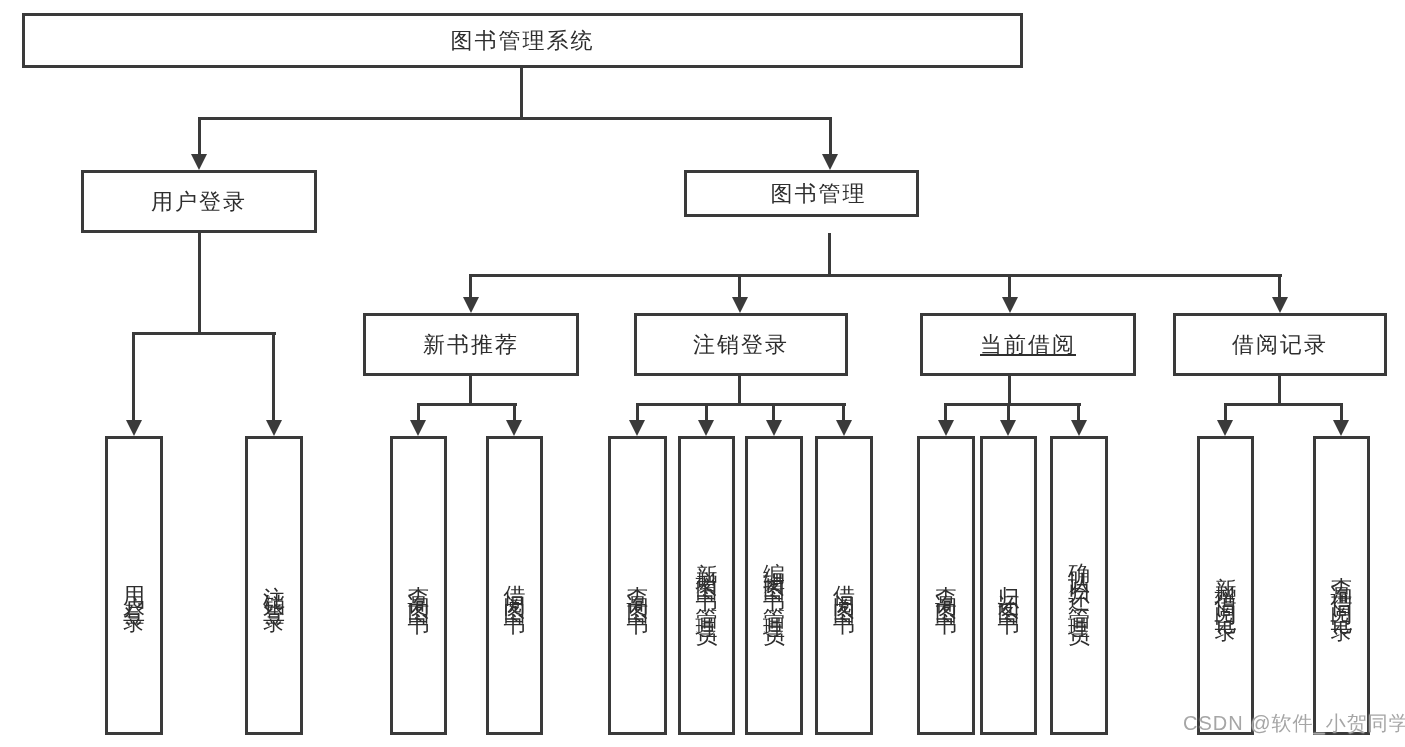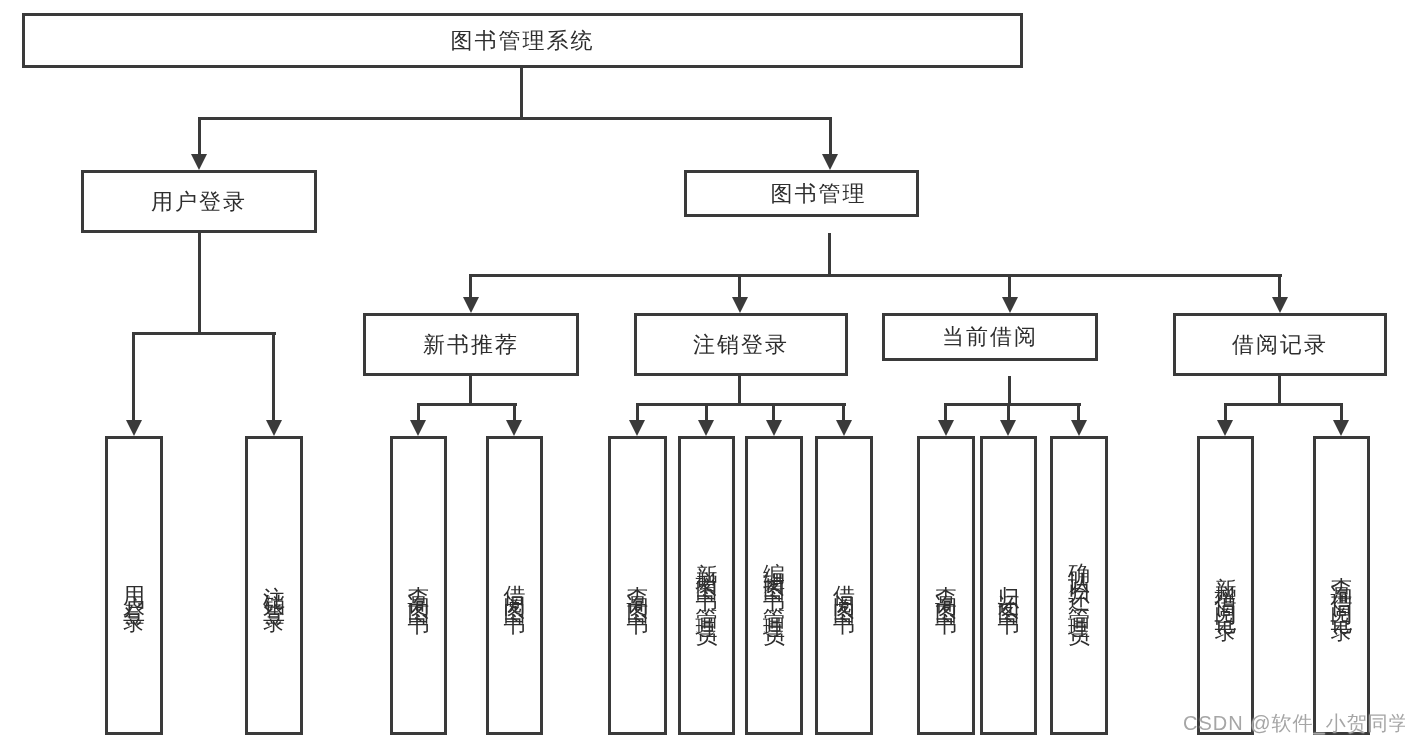--- a/index.html
+++ b/index.html
@@ -60,21 +60,21 @@
   <div class="arrow" style="left:463px;top:297px;"></div>
   <div class="vline" style="left:738px;top:274px;height:26px;"></div>
   <div class="arrow" style="left:732px;top:297px;"></div>
   <div class="vline" style="left:1008px;top:274px;height:26px;"></div>
   <div class="arrow" style="left:1002px;top:297px;"></div>
   <div class="vline" style="left:1278px;top:274px;height:26px;"></div>
   <div class="arrow" style="left:1272px;top:297px;"></div>
 
   <div class="box" style="left:363px;top:313px;width:216px;height:63px;">新书推荐</div>
   <div class="box" style="left:634px;top:313px;width:214px;height:63px;">注销登录</div>
-  <div class="box" style="left:882px;top:313px;width:216px;height:48px;">当前借阅</div>
+  <div class="box" style="left:920px;top:313px;width:216px;height:63px;text-decoration:underline;">当前借阅</div>
   <div class="box" style="left:1173px;top:313px;width:214px;height:63px;">借阅记录</div>
 
   <div class="vline" style="left:469px;top:376px;height:30px;"></div>
   <div class="vline" style="left:738px;top:376px;height:30px;"></div>
   <div class="vline" style="left:1008px;top:376px;height:30px;"></div>
   <div class="vline" style="left:1278px;top:376px;height:30px;"></div>
 
   <div class="hline" style="left:417px;top:403px;width:100px;"></div>
   <div class="hline" style="left:636px;top:403px;width:210px;"></div>
   <div class="hline" style="left:944px;top:403px;width:137px;"></div>

